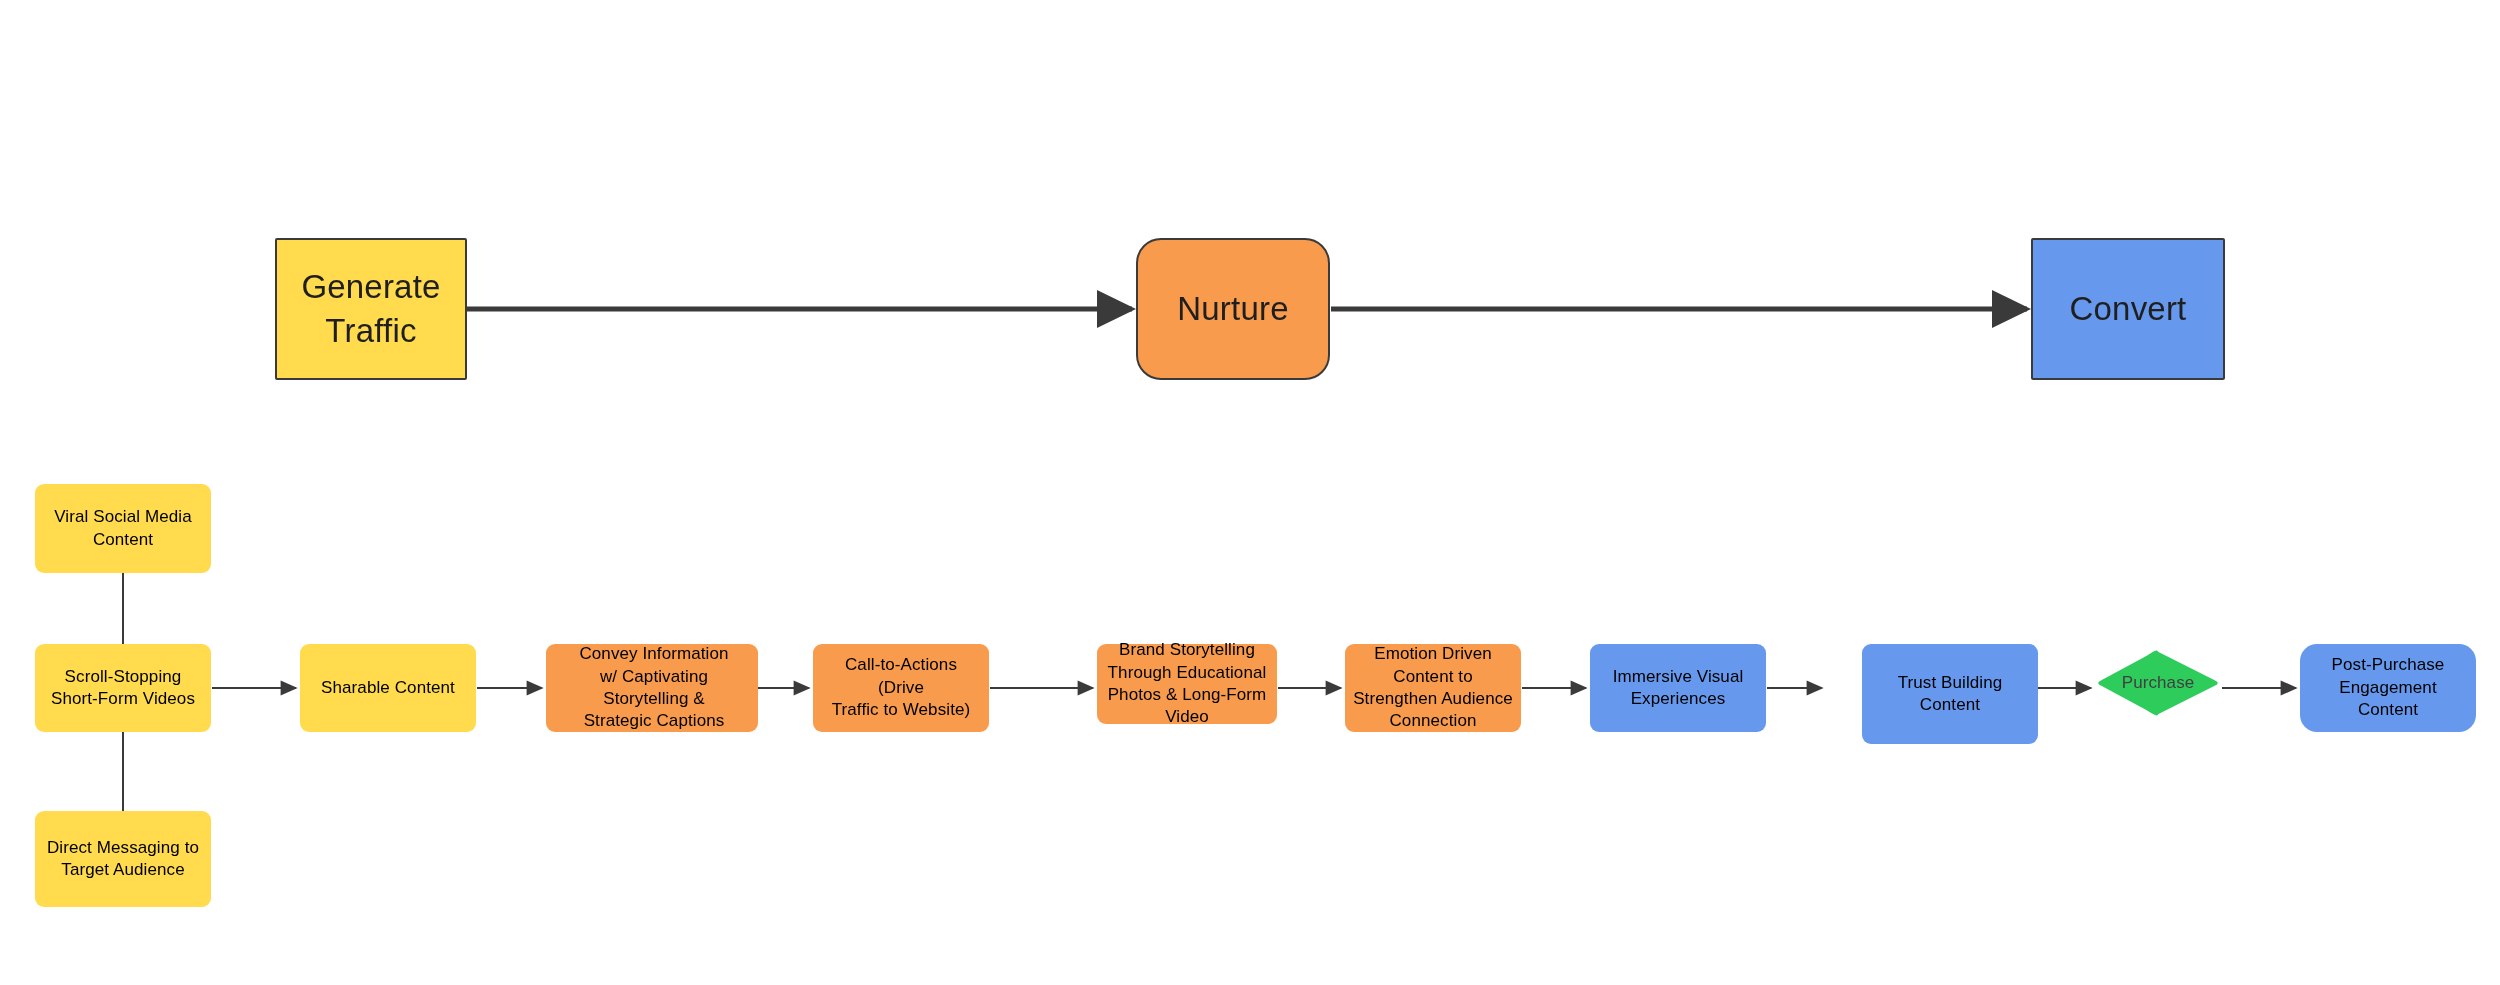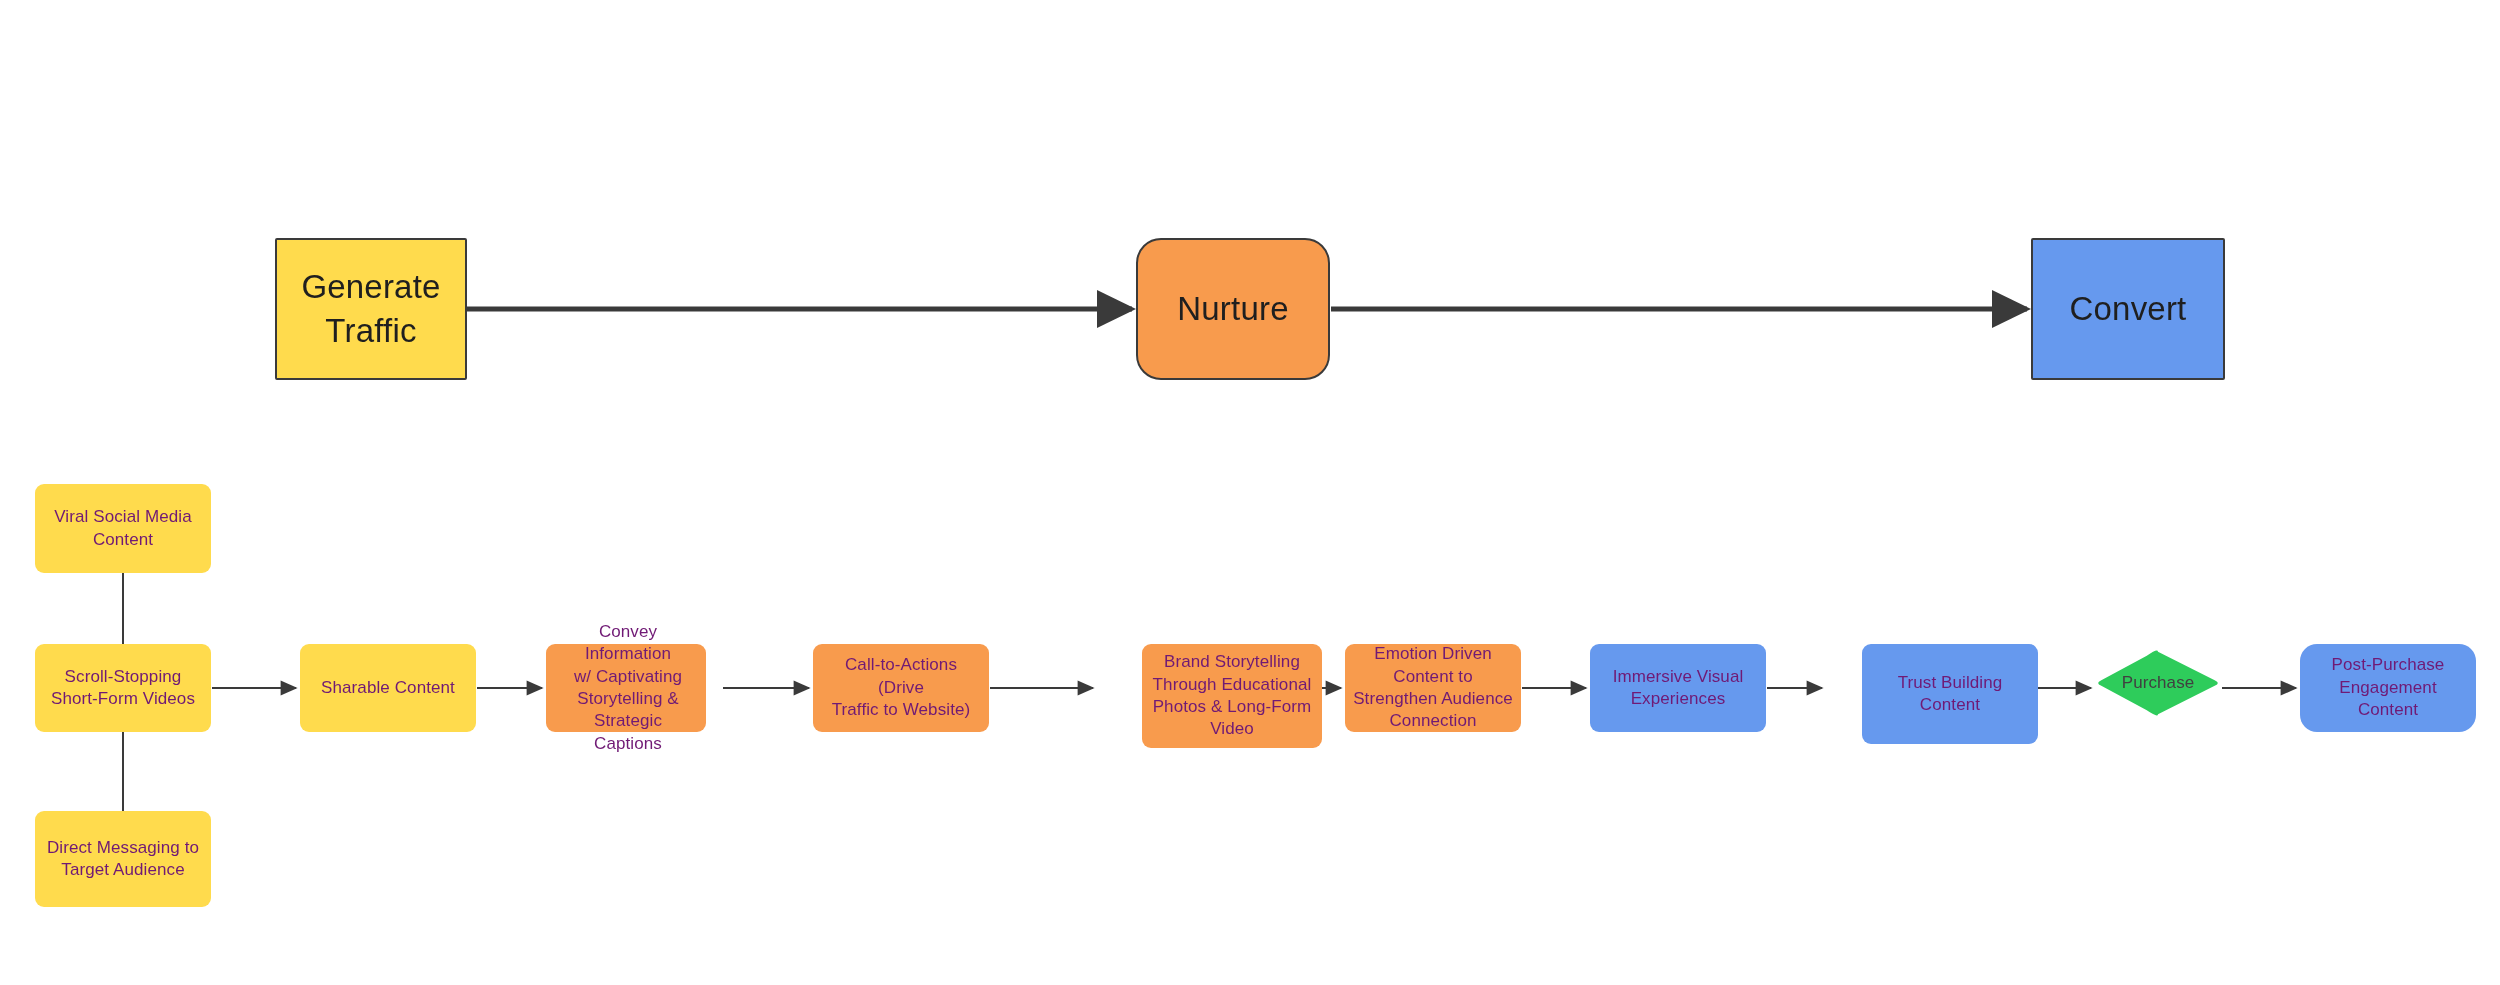--- a/index.html
+++ b/index.html
@@ -47,21 +47,21 @@
     letter-spacing: .2px;
     color: #1f1f1f;
   }
   
   .chip {
     border: none;
     border-radius: 9px;
     font-size: 17px;
     font-weight: 500;
     letter-spacing: .1px;
-    color: #701a75;
+    color: #000000;
     padding: 4px 8px;
   }
   .chip.tall { align-items: center; }
   .diamond-wrap {
     position: absolute;
     display: flex;
     align-items: center;
     justify-content: center;
   }
   .diamond-shape {
@@ -124,27 +124,27 @@
   <div id="source-nodes">
       <div class="node chip tall" style="left: 35px; top: 468px; width: 176px; height: 89px; background: rgb(255, 219, 77);"><span>Viral Social Media
 Content</span></div>
       <div class="node chip tall" style="left: 35px; top: 628px; width: 176px; height: 88px; background: rgb(255, 219, 77);"><span>Scroll-Stopping
 Short-Form Videos</span></div>
       <div class="node chip tall" style="left: 35px; top: 795px; width: 176px; height: 96px; background: rgb(255, 219, 77);"><span>Direct Messaging to
 Target Audience</span></div>
     </div>
   <div id="step-nodes">
       <div class="node chip tall" style="left: 300px; top: 628px; width: 176px; height: 88px; background: rgb(255, 219, 77);"><span>Sharable Content</span></div>
-      <div class="node chip tall" style="left: 546px; top: 628px; width: 160px; height: 88px; background: rgb(248, 155, 77); padding-left: 12px;"><span>Convey Information
+      <div class="node chip tall" style="left: 546px; top: 628px; width: 212px; height: 88px; background: rgb(248, 155, 77); padding-left: 12px;"><span>Convey Information
 w/ Captivating
 Storytelling &amp;
 Strategic Captions</span></div>
       <div class="node chip tall" style="left: 813px; top: 628px; width: 176px; height: 88px; background: rgb(248, 155, 77);"><span>Call-to-Actions (Drive
 Traffic to Website)</span></div>
-      <div class="node chip tall" style="left: 1097px; top: 628px; width: 180px; height: 104px; background: rgb(248, 155, 77); margin-left: 45px;"><span>Brand Storytelling
+      <div class="node chip tall" style="left: 1097px; top: 628px; width: 180px; height: 80px; background: rgb(248, 155, 77);"><span>Brand Storytelling
 Through Educational
 Photos &amp; Long-Form
 Video</span></div>
       <div class="node chip tall" style="left: 1345px; top: 628px; width: 176px; height: 88px; background: rgb(248, 155, 77);"><span>Emotion Driven
 Content to
 Strengthen Audience
 Connection</span></div>
       <div class="node chip tall" style="left: 1590px; top: 628px; width: 176px; height: 88px; background: rgb(102, 153, 238);"><span>Immersive Visual
 Experiences</span></div>
       <div class="node chip tall" style="left: 1826px; top: 628px; width: 176px; height: 100px; background: rgb(102, 153, 238); margin-left: 36px;"><span>Trust Building

